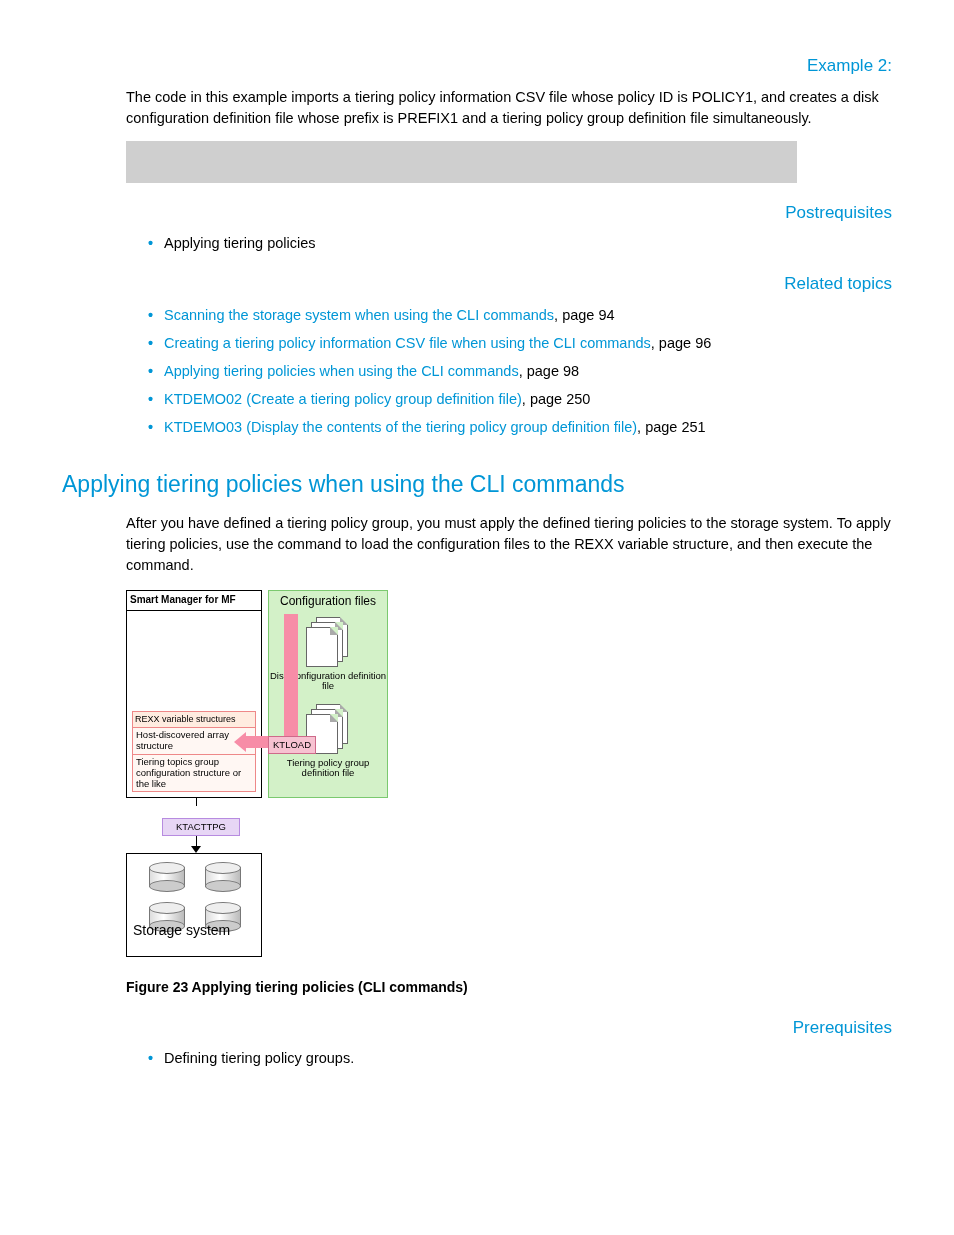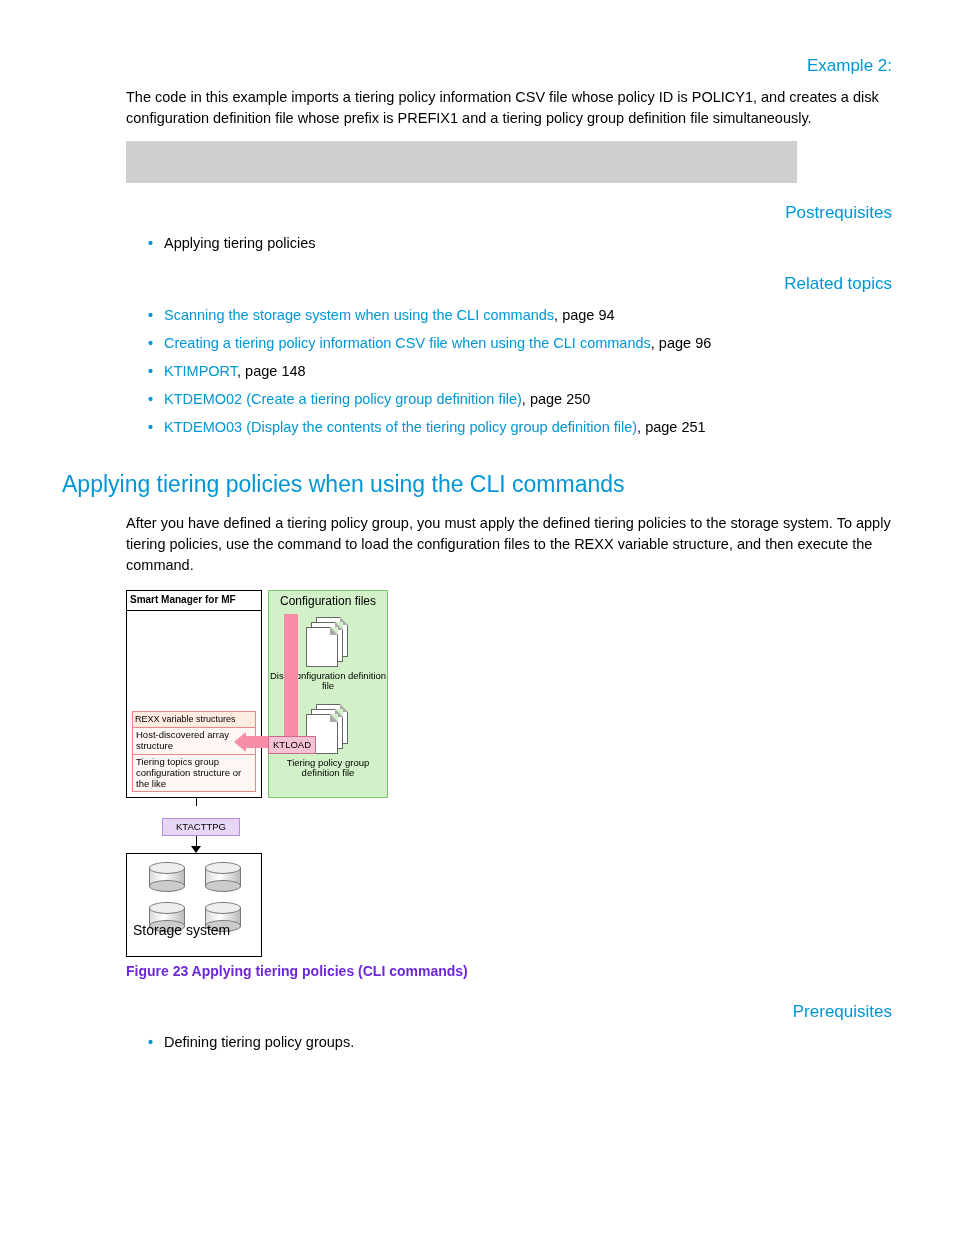--- a/index.html
+++ b/index.html
@@ -56,24 +56,24 @@
     position: absolute;
     left: 0;
     color: #0096d6;
     font-weight: bold;
   }
   a.link {
     color: #0096d6;
     text-decoration: none;
   }
   .figcaption {
-    color: #6d28d9;
+    color: #000000;
     font-weight: bold;
     font-size: 14px;
-    margin: 4px 0 10px 64px;
+    margin: 20px 0 10px 64px;
   }
   
   .diagram {
     margin-left: 64px;
     margin-top: 14px;
     width: 262px;
     position: relative;
     font-size: 10.5px;
   }
   .smf-box {
@@ -249,21 +249,21 @@
 
   <h3 class="blue sub">Postrequisites</h3>
   <ul class="bullets">
     <li><span>Applying tiering policies</span></li>
   </ul>
 
   <h3 class="blue sub">Related topics</h3>
   <ul class="bullets">
     <li><a class="link">Scanning the storage system when using the CLI commands</a><span>, page 94</span></li>
     <li><a class="link">Creating a tiering policy information CSV file when using the CLI commands</a><span>, page 96</span></li>
-    <li><a class="link">KTIMPORT</a><span>, page 148</span></li>
+    <li><a class="link">Applying tiering policies when using the CLI commands</a><span>, page 98</span></li>
     <li><a class="link">KTDEMO02 (Create a tiering policy group definition file)</a><span>, page 250</span></li>
     <li><a class="link">KTDEMO03 (Display the contents of the tiering policy group definition file)</a><span>, page 251</span></li>
   </ul>
 
   <h2 class="section">Applying tiering policies when using the CLI commands</h2>
   <p class="bodytext">
     <span>After you have defined a tiering policy group, you must apply the defined tiering policies to the storage system. To apply tiering policies, use the </span><span> command to load the configuration files to the REXX variable structure, and then execute the </span><span> command.</span>
   </p>
 
   <div class="diagram">

